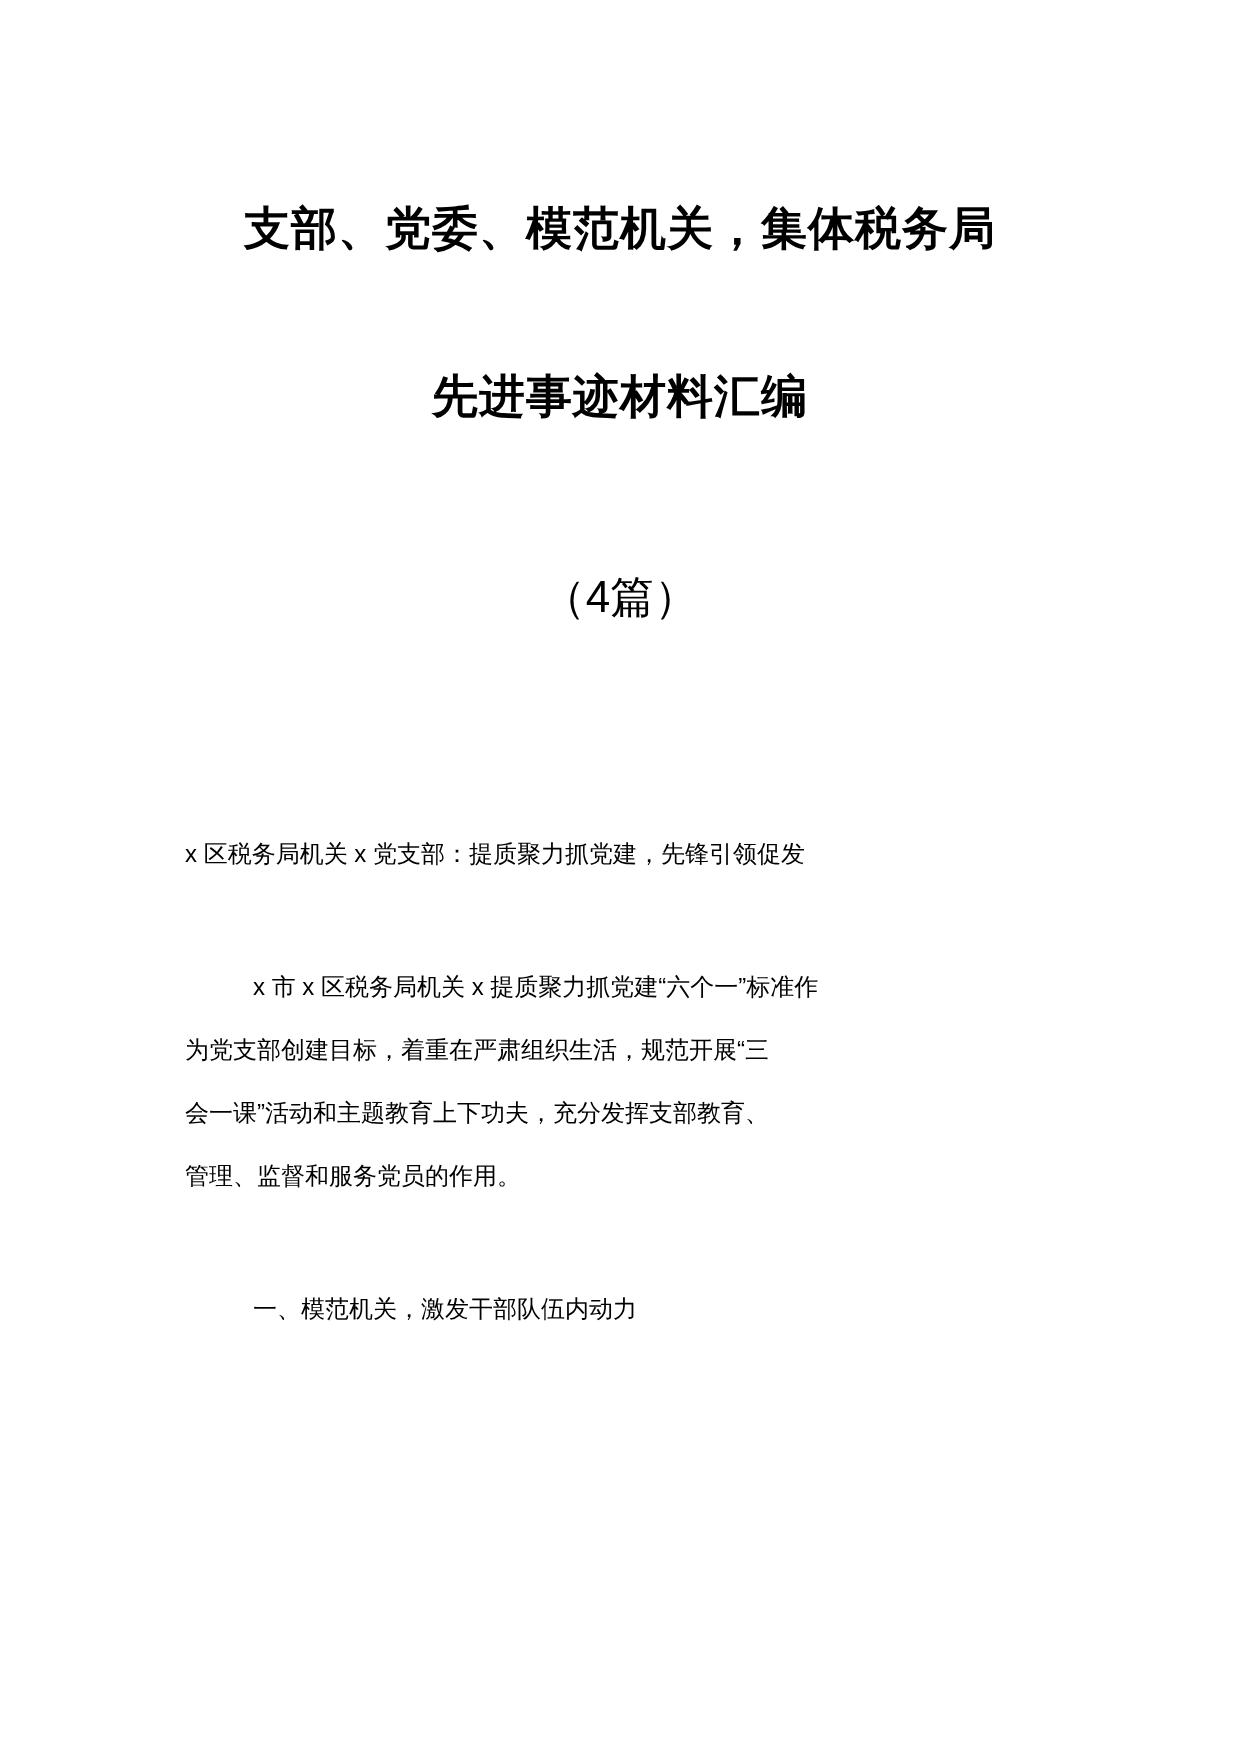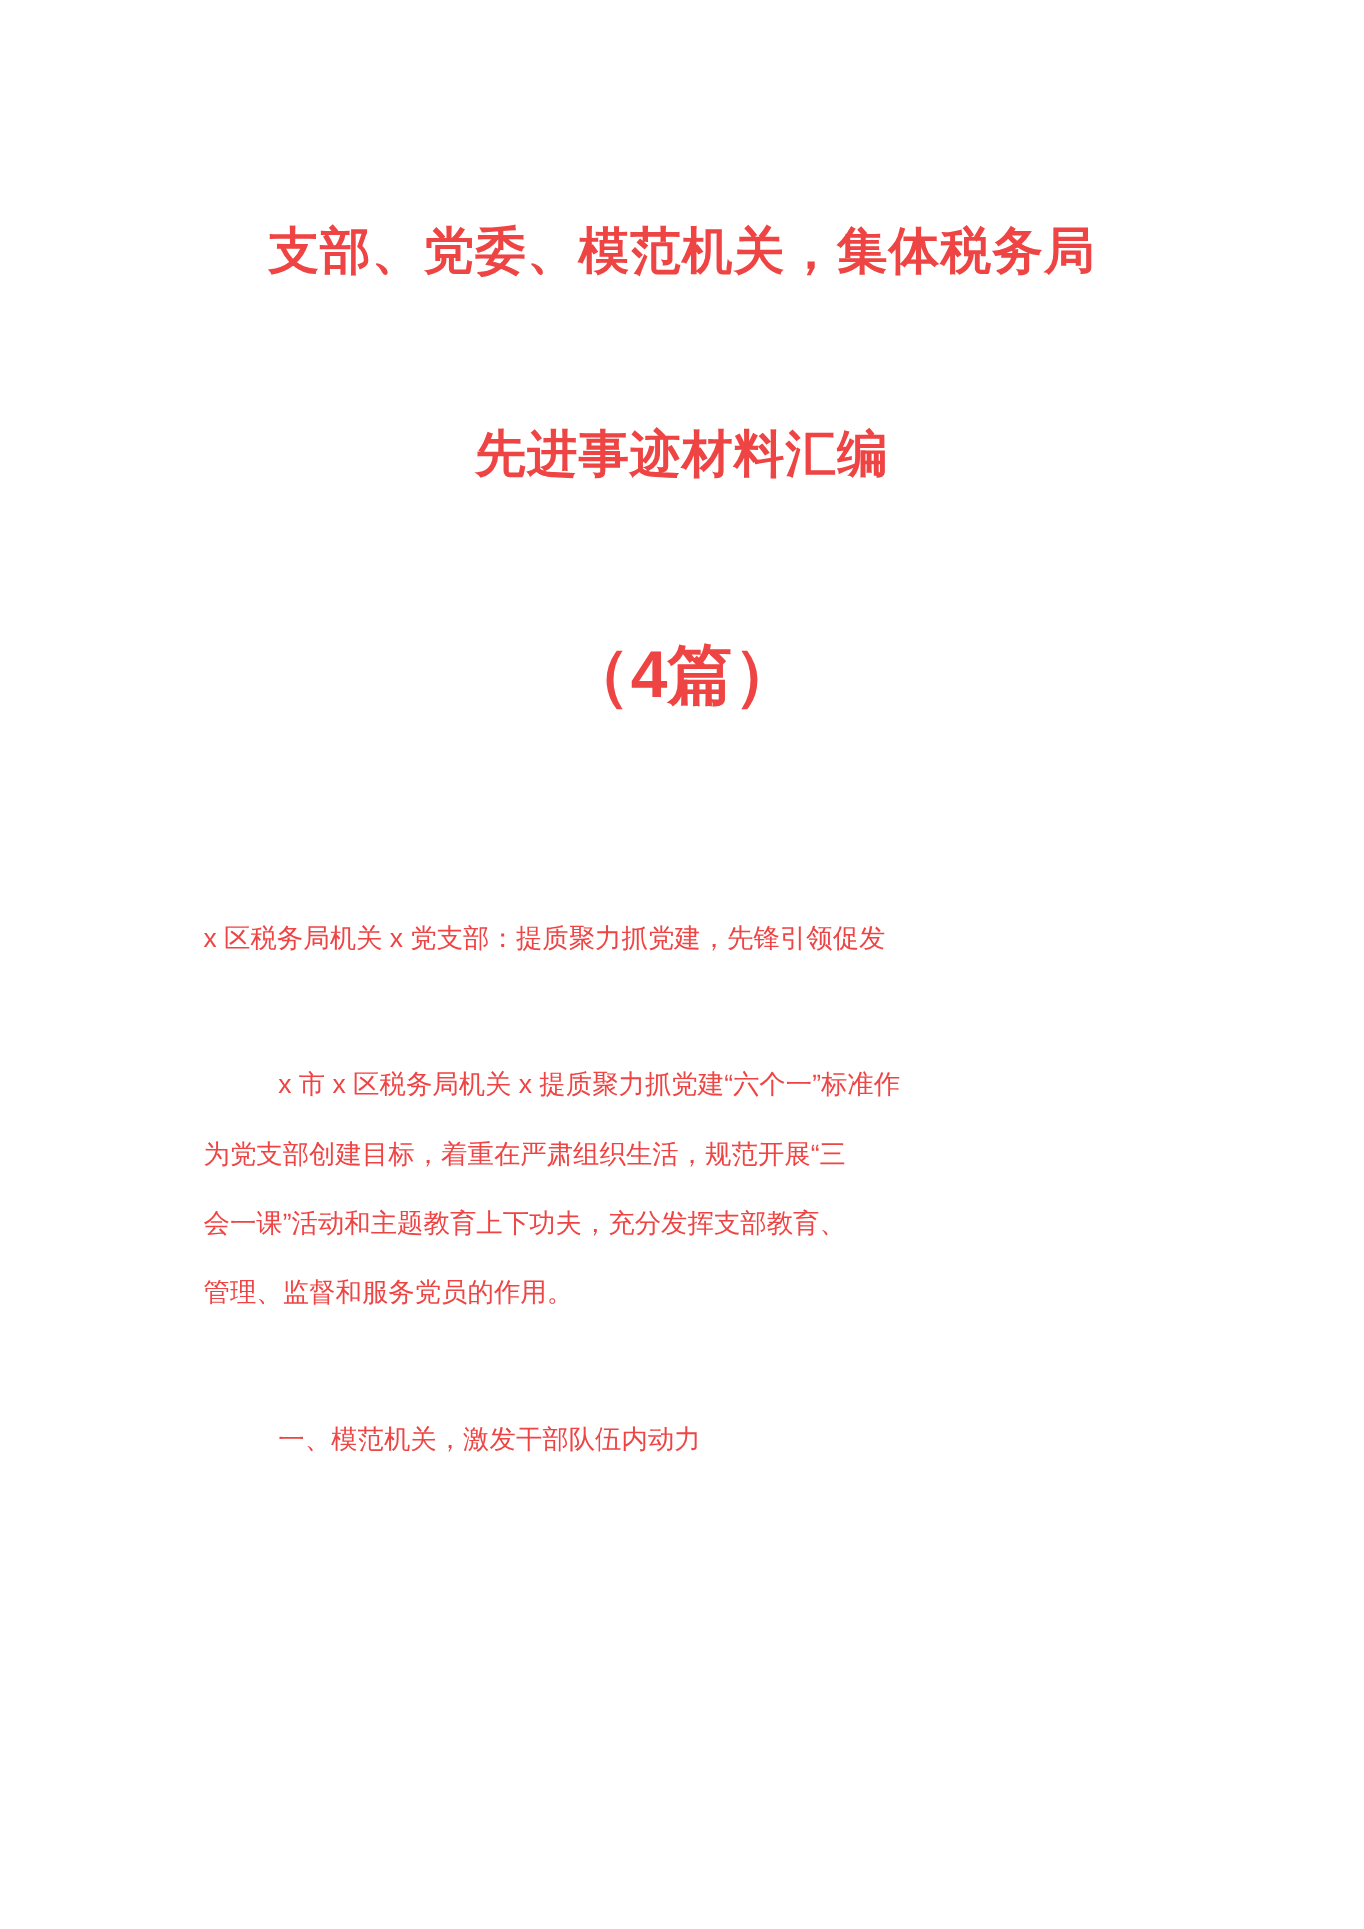--- a/index.html
+++ b/index.html
@@ -1,45 +1,45 @@
 <!DOCTYPE html>
 <html lang="zh"><head>
 <meta charset="utf-8">
 <style>
   html, body { margin: 0; padding: 0; background: #ffffff; }
   .page {
     position: relative;
     width: 1240px;
     height: 1451px;
     background: #ffffff;
-    color: #ef4444;
+    color: #000000;
     font-family: "Liberation Sans", sans-serif;
     overflow: hidden;
   }
   .title-line {
     position: absolute;
     left: 0;
     width: 100%;
     text-align: center;
     font-size: 46px;
     font-weight: 700;
     line-height: 56px;
     letter-spacing: 1px;
     white-space: nowrap;
   }
   .title-1 { top: 200px; }
-  .title-2 { top: 384px; }
+  .title-2 { top: 368px; }
   .count-line {
     position: absolute;
     left: 0;
-    top: 587px;
+    top: 570px;
     width: 100%;
     text-align: center;
-    font-size: 60px;
-    font-weight: 700;
+    font-size: 44px;
+    font-weight: 400;
     line-height: 54px;
     white-space: nowrap;
   }
   .doc-body {
     position: absolute;
     left: 185px;
     top: 822px;
     width: 880px;
     font-size: 24px;
     font-weight: 400;

